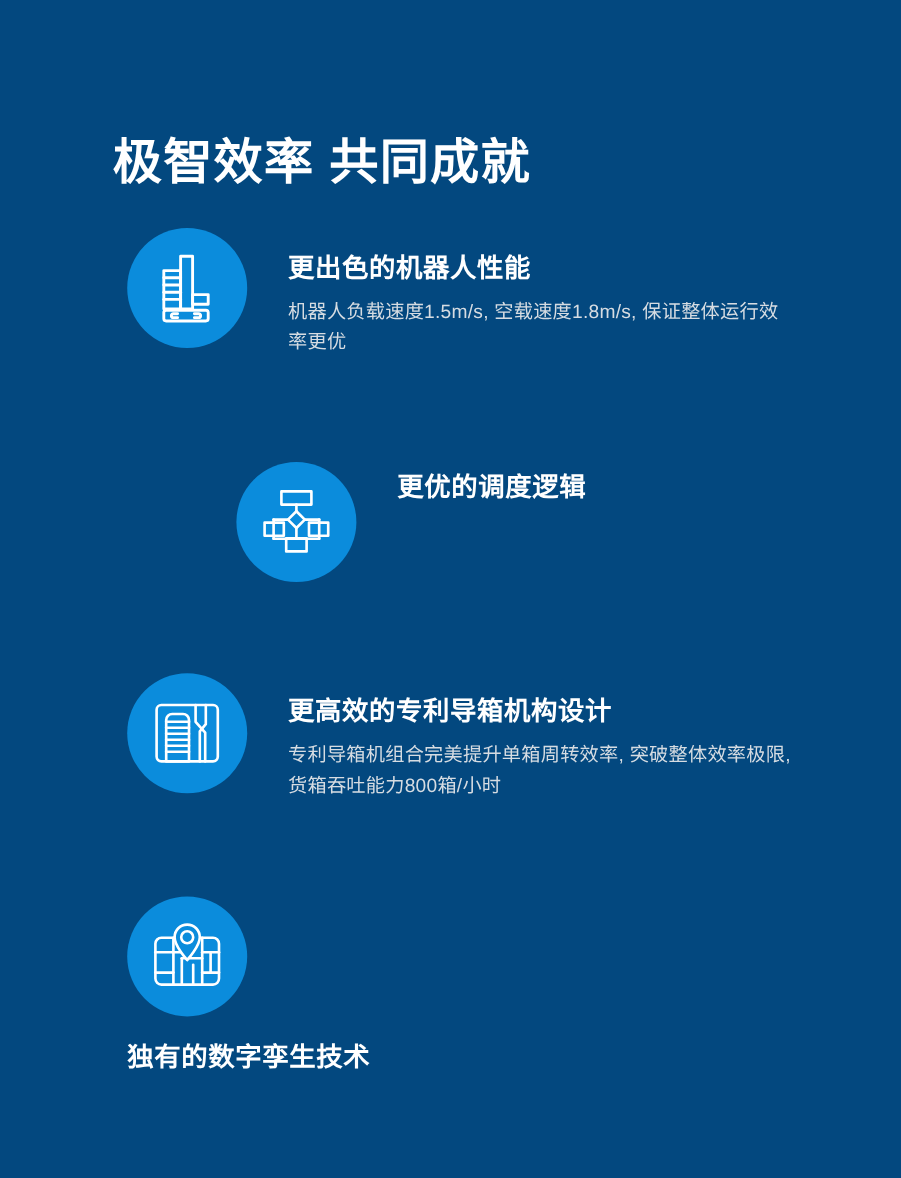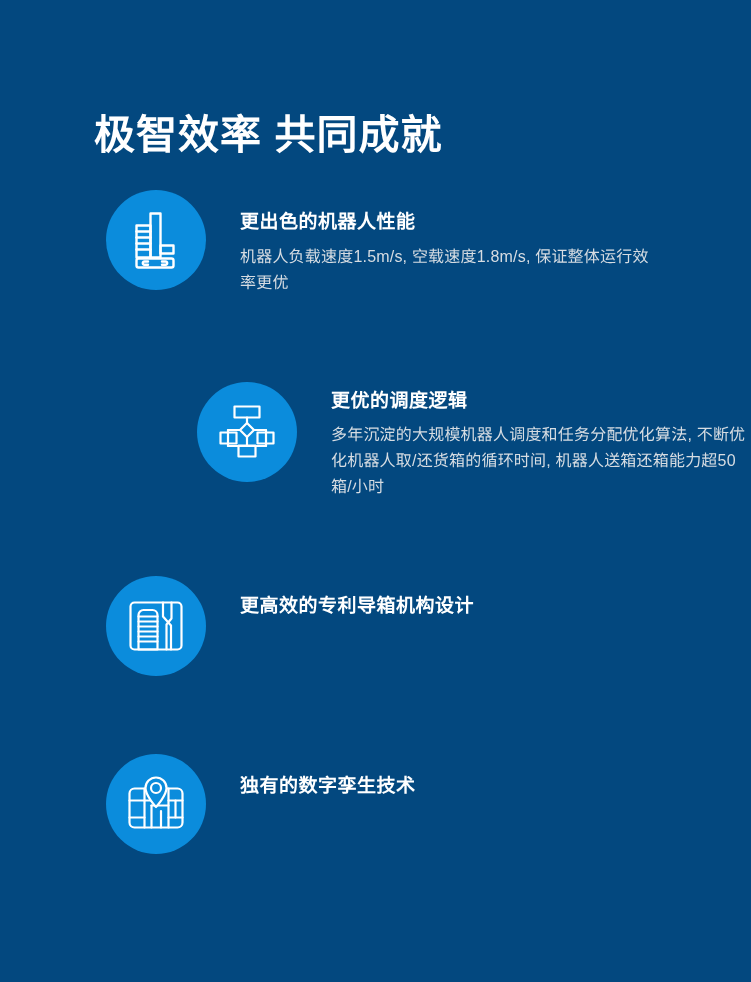--- a/index.html
+++ b/index.html
@@ -71,42 +71,42 @@
   }
 
   .feature-text {
     flex: 1 1 auto;
     max-width: 420px;
     padding-top: 20px;
   }
 
   .feature-heading {
     color: #ffffff;
-    font-size: 19px;
+    font-size: 22px;
     font-weight: bold;
     letter-spacing: 0.5px;
     line-height: 1.25;
     margin: 0 0 10px 0;
     white-space: nowrap;
   }
 
   .feature-desc {
     color: #d6dce2;
     font-size: 16px;
     font-weight: normal;
     line-height: 1.62;
     letter-spacing: 0.2px;
     margin: 0;
   }
 
   
   .feature-item.item-1 { margin-bottom: 73px; }
   .feature-item.item-2 { margin-bottom: 74px; justify-content: flex-end; }
   .feature-item.item-3 { margin-bottom: 78px; }
-  .feature-item.item-4 { margin-bottom: 0; }
+  .feature-item.item-4 { margin-bottom: 0; flex-direction: column; }
 
   .feature-item.item-1 .feature-icon-wrap,
   .feature-item.item-4 .feature-icon-wrap { margin-top: 0; }
   .feature-item.item-2 .feature-icon-wrap { margin-top: 13px; }
   .feature-item.item-3 .feature-icon-wrap { margin-top: 2px; }
 </style>
 </head>
 <body>
 
 <div class="page">
@@ -158,21 +158,20 @@
           <rect x="3.5" y="30.5" width="16" height="11"></rect>
 
           <rect x="40.5" y="30.5" width="16" height="11"></rect>
 
           <line x1="30" y1="35" x2="30" y2="44"></line>
           <rect x="21.5" y="43.5" width="17" height="11"></rect>
         </svg>
       </div>
       <div class="feature-text">
         <div class="feature-heading">更优的调度逻辑</div>
-        <div class="feature-desc">多年沉淀的大规模机器人调度和任务分配优化算法, 不断优化机器人取/还货箱的循环时间, 机器人送箱还箱能力超50箱/小时</div>
       </div>
     </div>
 
     <div class="feature-item item-3">
       <div class="feature-icon-wrap">
         <svg width="62" height="62" viewBox="0 0 62 62" fill="none" stroke="#ffffff" stroke-width="2.2" stroke-linejoin="round" stroke-linecap="round">
 
           <rect x="5.5" y="7.5" width="51" height="47" rx="4"></rect>
 
           <path d="M13.5 20 a5 5 0 0 1 5-5 h9 a5 5 0 0 1 5 5 v34.5 h-19 Z"></path>
@@ -182,20 +181,21 @@
           <line x1="13.5" y1="36.5" x2="32.5" y2="36.5"></line>
           <line x1="13.5" y1="41.5" x2="32.5" y2="41.5"></line>
           <line x1="13.5" y1="46.5" x2="32.5" y2="46.5"></line>
 
           <path d="M38 7.5 v14 l8 9 v24"></path>
           <path d="M46.5 7.5 v16 l-5 6 v25"></path>
         </svg>
       </div>
       <div class="feature-text">
         <div class="feature-heading">更高效的专利导箱机构设计</div>
+        <div class="feature-desc">专利导箱机组合完美提升单箱周转效率, 突破整体效率极限, 货箱吞吐能力800箱/小时</div>
       </div>
     </div>
 
     <div class="feature-item item-4">
       <div class="feature-icon-wrap">
         <svg width="64" height="62" viewBox="0 0 64 62" fill="none" stroke="#ffffff" stroke-width="2.2" stroke-linejoin="round" stroke-linecap="round">
 
           <rect x="5.5" y="15.5" width="53" height="39" rx="5"></rect>
 
           <line x1="20.5" y1="15.5" x2="20.5" y2="54.5"></line>

